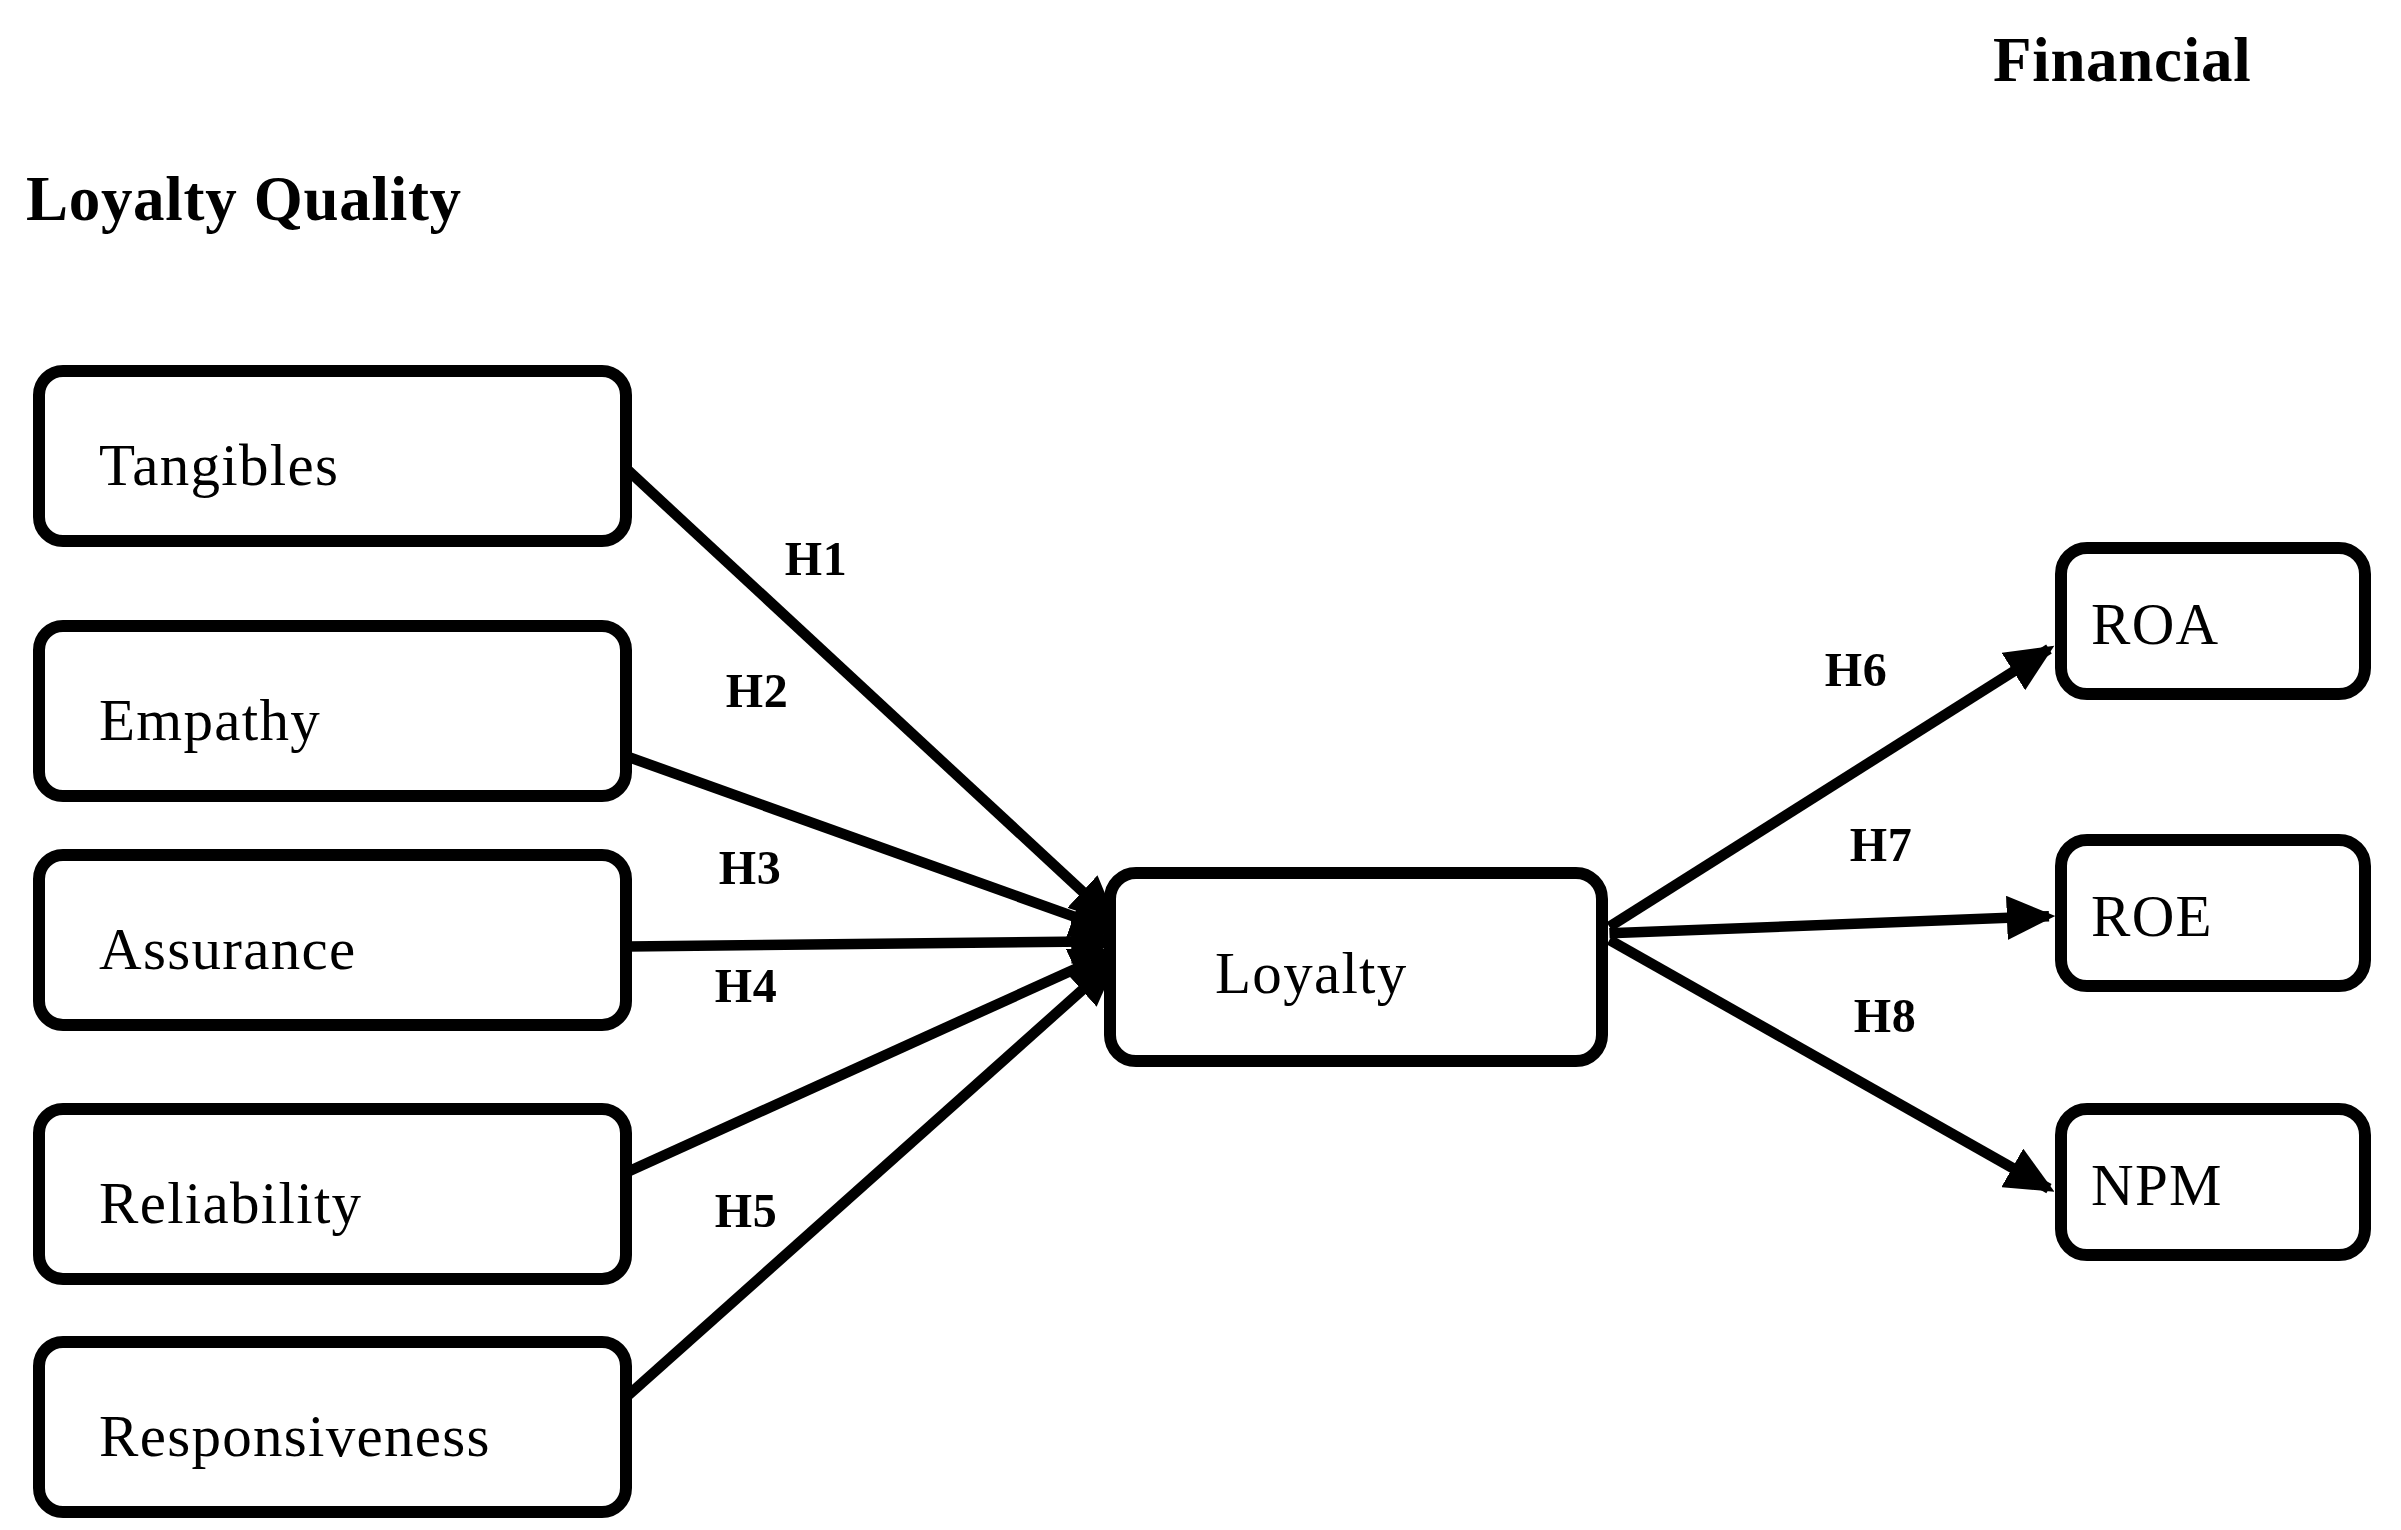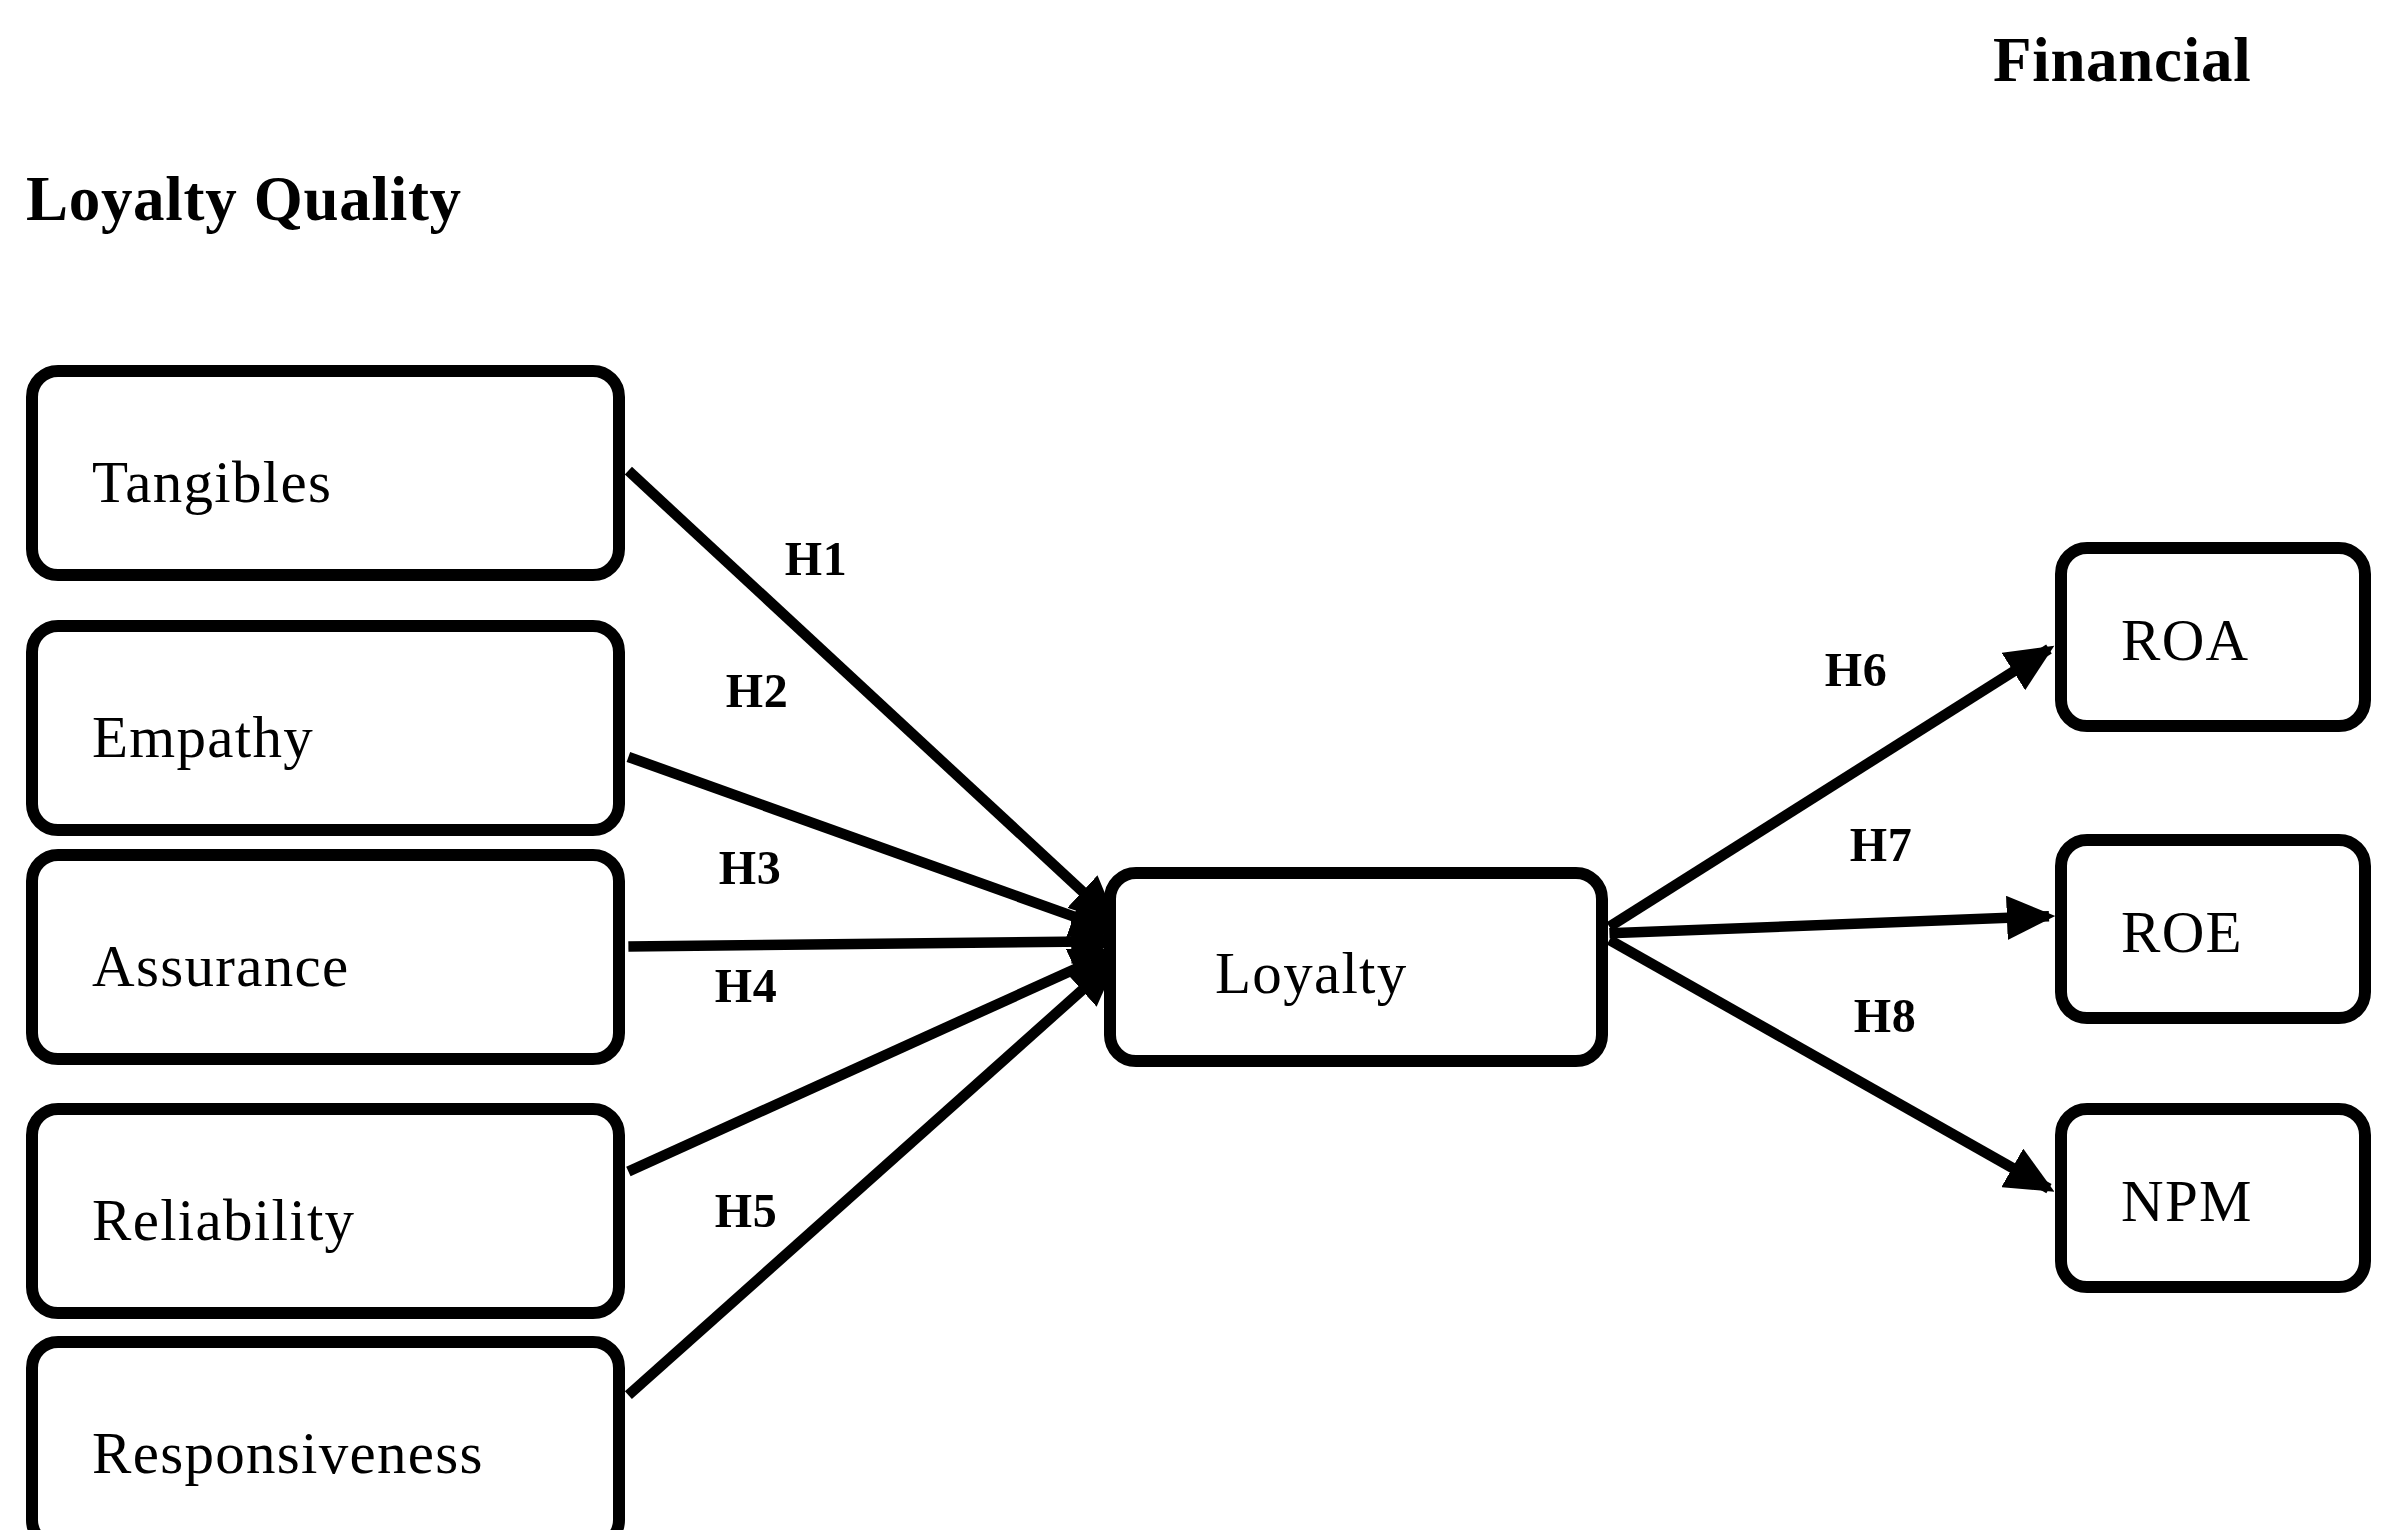--- a/index.html
+++ b/index.html
@@ -56,40 +56,41 @@
     background: #ffffff;
     border: 12px solid #000000;
     border-radius: 32px;
     display: flex;
     align-items: center;
     font-size: 59px;
     letter-spacing: 1.3px;
     white-space: nowrap;
   }
   .node.left-node {
-    left: 26px;
+    left: 33px;
     width: 599px;
-    height: 216px;
+    height: 182px;
     padding-left: 54px;
     padding-top: 18.4px;
+    border-radius: 30px;
   }
   .node.center-node {
     left: 1104px;
     top: 827px;
     width: 504px;
     height: 200px;
     padding-left: 99px;
     padding-top: 13px;
     margin-top: 40px;
   }
   .node.right-node {
     left: 2055px;
     width: 316px;
-    height: 190px;
-    padding-left: 54px;
+    height: 158px;
+    padding-left: 24px;
     padding-top: 6.6px;
   }
   .edge-label {
     position: absolute;
     transform: translate(-50%, -50%);
     font-weight: bold;
     font-size: 48px;
     letter-spacing: 0.7px;
     white-space: nowrap;
   }

